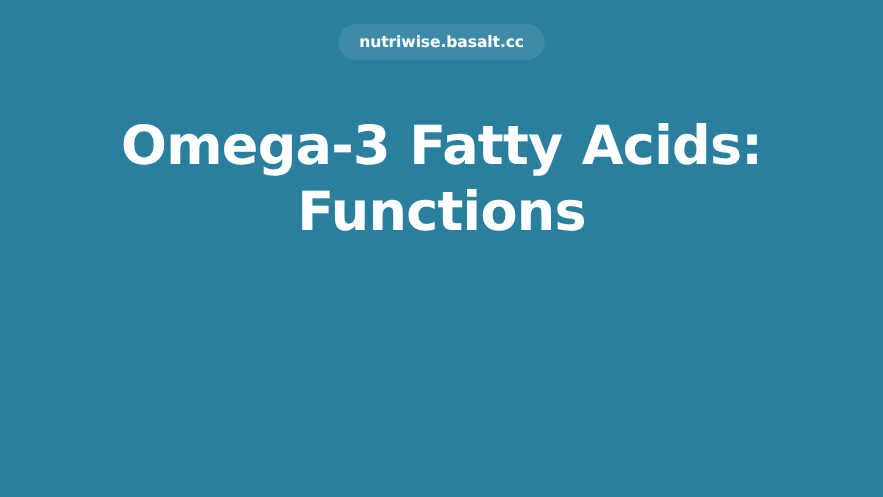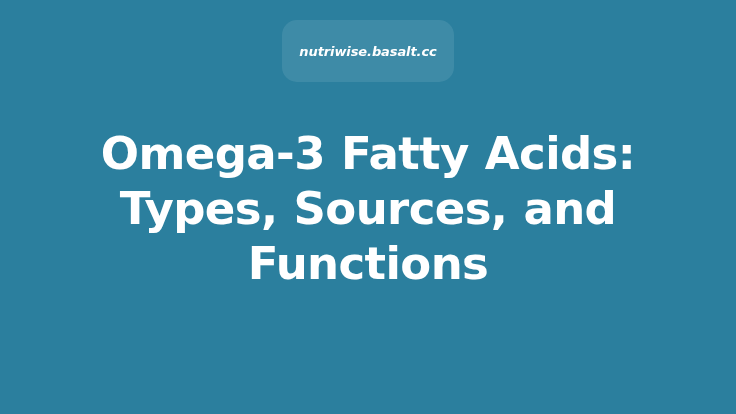--- a/index.html
+++ b/index.html
@@ -32,31 +32,30 @@
     width: 100%;
     display: flex;
     justify-content: center;
     margin-top: 20px;
   }
   .domain-pill {
     display: inline-flex;
     align-items: center;
     justify-content: center;
     height: 30px;
-    padding: 16px 17px;
+    padding: 0 17px;
     border-radius: 15px;
     background: rgba(255, 255, 255, 0.095);
     color: #ffffff;
     font-size: 13px;
     font-weight: 700;
     letter-spacing: -0.1px;
     line-height: 1;
     white-space: nowrap;
     user-select: none;
-    font-style: italic;
   }
 
   
   .headline-wrap {
     width: 100%;
     display: flex;
     justify-content: center;
     margin-top: 44px;
   }
   .headline {
@@ -80,18 +79,17 @@
 
 <div class="poster">
 
   <div class="badge-row">
     <span class="domain-pill">nutriwise.basalt.cc</span>
   </div>
 
   <div class="headline-wrap">
     <h1 class="headline">
       <span class="line">Omega-3 Fatty Acids:</span>
-      <span class="line">Types, Sources, and</span>
       <span class="line">Functions</span>
     </h1>
   </div>
 
 </div>
 
 </body></html>

